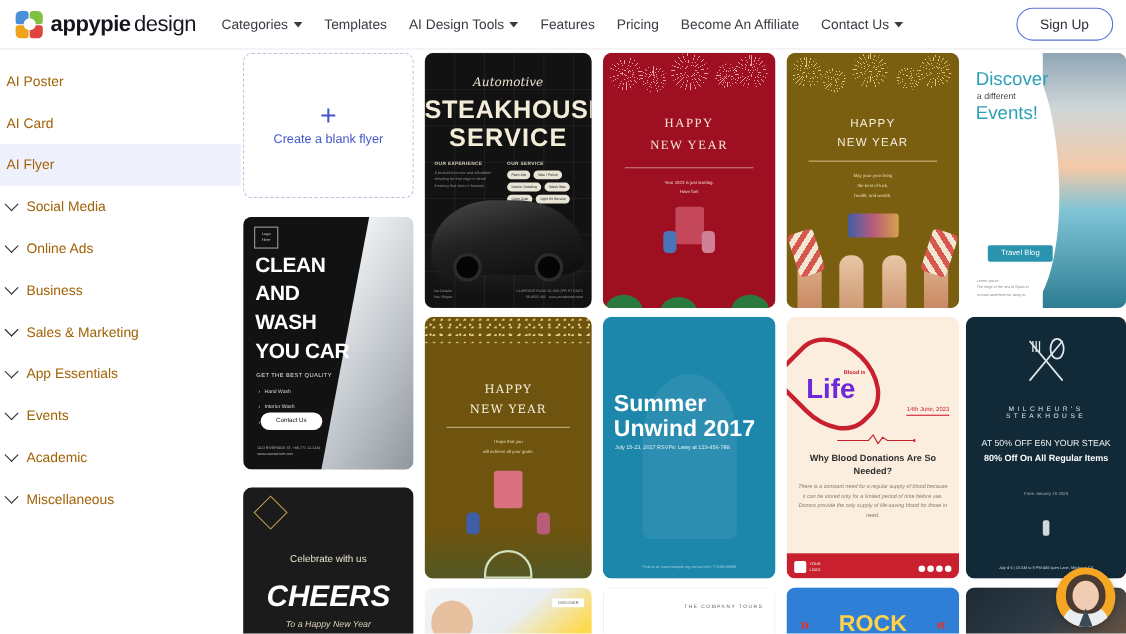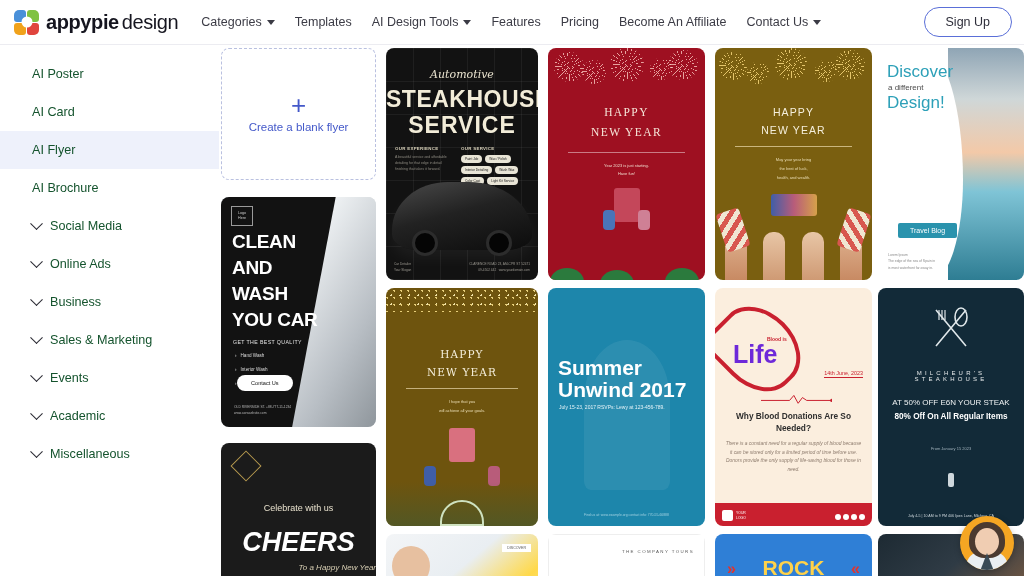--- a/index.html
+++ b/index.html
@@ -73,22 +73,22 @@
     position: absolute; top: 45px; left: 0;
     width: 219px; height: 531px;
     background: #ffffff;
     padding-top: 10px;
     overflow: hidden;
     z-index: 30;
   }
   .side-item {
     height: 38px;
     display: flex; align-items: center;
-    padding-left: 32px; gap: 9px;
-    font-size: 12.6px; color: #14532d;
+    padding-left: 6px; gap: 9px;
+    font-size: 12.6px; color: #a16207;
     cursor: pointer;
   }
   .side-item.active { background: #eef1fb; }
   .chev {
     width: 9px; height: 9px;
     border-right: 1.6px solid #2a2a33;
     border-bottom: 1.6px solid #2a2a33;
     transform: rotate(45deg) translate(-2px,-2px);
     flex: none;
   }
@@ -307,21 +307,21 @@
 
   
   .p-cheers { background: #1b1b1b; }
   .cheers-diamond {
     position: absolute; left: 14px; top: 12px;
     width: 22px; height: 22px; border: 1px solid #b79a4f;
     transform: rotate(45deg);
   }
   .cheers-sub { position: absolute; left: 0; right: 0; top: 60px; text-align: center; font-size: 9px; color: #e8e1cd; }
   .cheers-h { position: absolute; left: 0; right: 0; top: 84px; text-align: center; font-size: 27px; font-weight: 700; font-style: italic; color: #ffffff; }
-  .cheers-f { position: absolute; left: 0; right: 0; top: 120px; text-align: right; font-size: 8px; color: #d8cfb4; font-style: italic; }
+  .cheers-f { position: absolute; left: 0; right: 0; top: 120px; text-align: center; font-size: 8px; color: #d8cfb4; font-style: italic; }
 
   
   .p-kid { background: linear-gradient(140deg,#f3f5f7 0%,#e9eef2 45%,#ffd94a 75%,#f7e9a1 100%); }
   .kid-badge { position: absolute; right: 7px; top: 10px; background: #fff; color: #555; font-size: 3.6px; padding: 2px 5px; }
   .kid-face { position: absolute; left: 6px; top: 12px; width: 38px; height: 40px; border-radius: 50%; background: #e7c0a0; }
   .p-tours { background: #ffffff; border: 1px solid #eee; }
   .tours-t { position: absolute; right: 10px; top: 14px; font-size: 4.4px; color: #5b5b5b; letter-spacing: 1.4px; }
   .p-rock { background: #2f7fd6; }
   .rock-word { position: absolute; left: 0; right: 0; top: 22px; text-align: center; font-size: 21px; font-weight: 700; color: #ffd24a; }
   .rock-ch { position: absolute; top: 26px; font-size: 16px; color: #e0342e; font-weight: 700; }
@@ -411,37 +411,38 @@
   <div class="side-item">
     <span>AI Poster</span>
   </div>
   <div class="side-item">
     <span>AI Card</span>
   </div>
   <div class="side-item active">
     <span>AI Flyer</span>
   </div>
   <div class="side-item">
-    <span>AI Brochure</span>
-  </div>
-  <div class="side-item">
     <i class="chev"></i>
     <span>Social Media</span>
   </div>
   <div class="side-item">
     <i class="chev"></i>
     <span>Online Ads</span>
   </div>
   <div class="side-item">
     <i class="chev"></i>
     <span>Business</span>
   </div>
   <div class="side-item">
     <i class="chev"></i>
     <span>Sales &amp; Marketing</span>
+  </div>
+  <div class="side-item">
+    <i class="chev"></i>
+    <span>App Essentials</span>
   </div>
   <div class="side-item">
     <i class="chev"></i>
     <span>Events</span>
   </div>
   <div class="side-item">
     <i class="chev"></i>
     <span>Academic</span>
   </div>
   <div class="side-item">
@@ -628,21 +629,21 @@
       <div class="rock-ch" style="right:12px;">«</div>
     </div>
   </div>
 
   <div class="card" style="left:659px; top:3px; width:146px; height:232px;">
     <div class="poster p-disc">
       <div class="disc-photo"></div>
       <div class="disc-wave"></div>
       <div class="disc-h1">Discover</div>
       <div class="disc-h2">a different</div>
-      <div class="disc-h3">Design!</div>
+      <div class="disc-h3">Events!</div>
       <div class="disc-tag">Travel Blog</div>
       <div class="disc-foot">Lorem Ipsum<br>The edge of the sea of Spain in<br>is most waterfront far away in.</div>
     </div>
   </div>
 
   <div class="card" style="left:659px; top:243px; width:146px; height:238px;">
     <div class="poster p-steak">
       <svg class="steak-util" width="46" height="46" viewBox="0 0 46 46">
         <path d="M8 4 L38 40 M38 4 L8 40" stroke="#dfe6e9" stroke-width="1.6" fill="none"></path>
         <ellipse cx="33" cy="11" rx="6" ry="9" fill="none" stroke="#dfe6e9" stroke-width="1.6"></ellipse>

